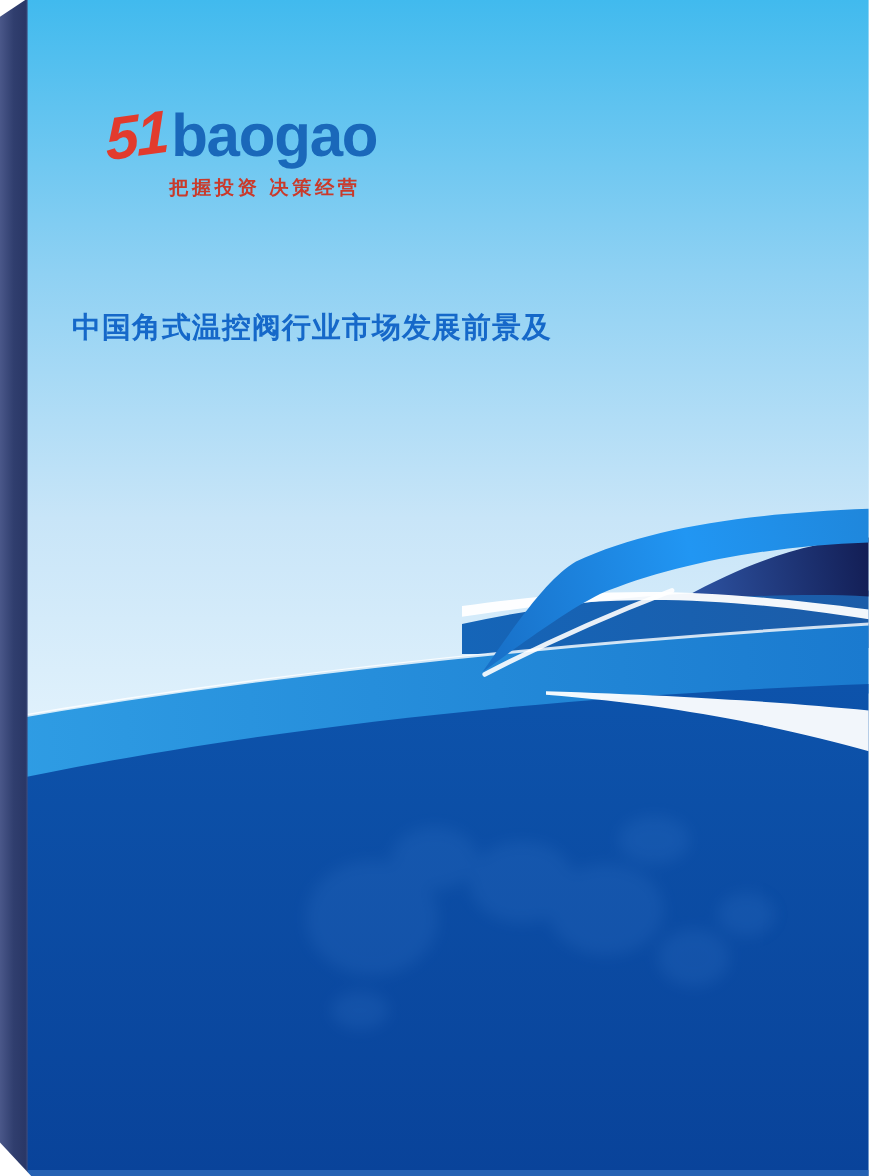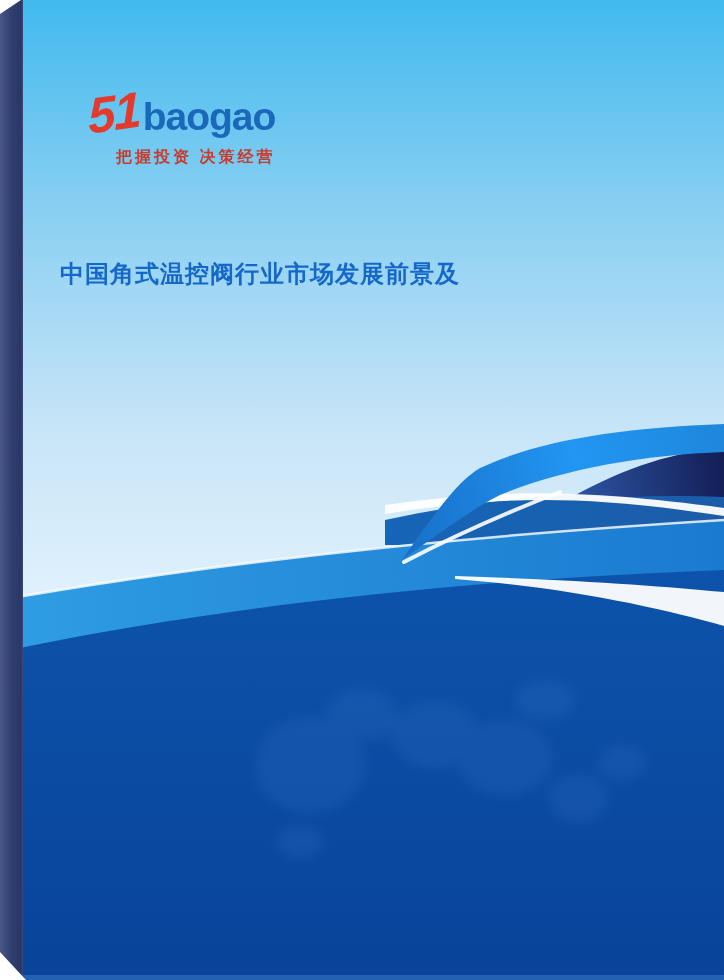--- a/index.html
+++ b/index.html
@@ -37,30 +37,30 @@
     font-size: 50px;
     font-weight: bold;
     font-style: italic;
     color: #e23b2d;
     display: inline-block;
     transform: rotate(-8deg) skewX(-6deg);
     line-height: 1;
     letter-spacing: -2px;
   }
   .logo-name {
-    font-size: 39px;
+    font-size: 50px;
     font-weight: bold;
     color: #1a68ba;
     letter-spacing: -1px;
     line-height: 1;
     margin-left: 3px;
   }
   .logo-tagline {
     margin-top: 9px;
-    margin-left: 28px;
+    margin-left: 53px;
     font-size: 16px;
     font-weight: bold;
     color: #c93a2b;
     letter-spacing: 3px;
     white-space: nowrap;
   }
 
   
   .title-block {
     position: absolute;

